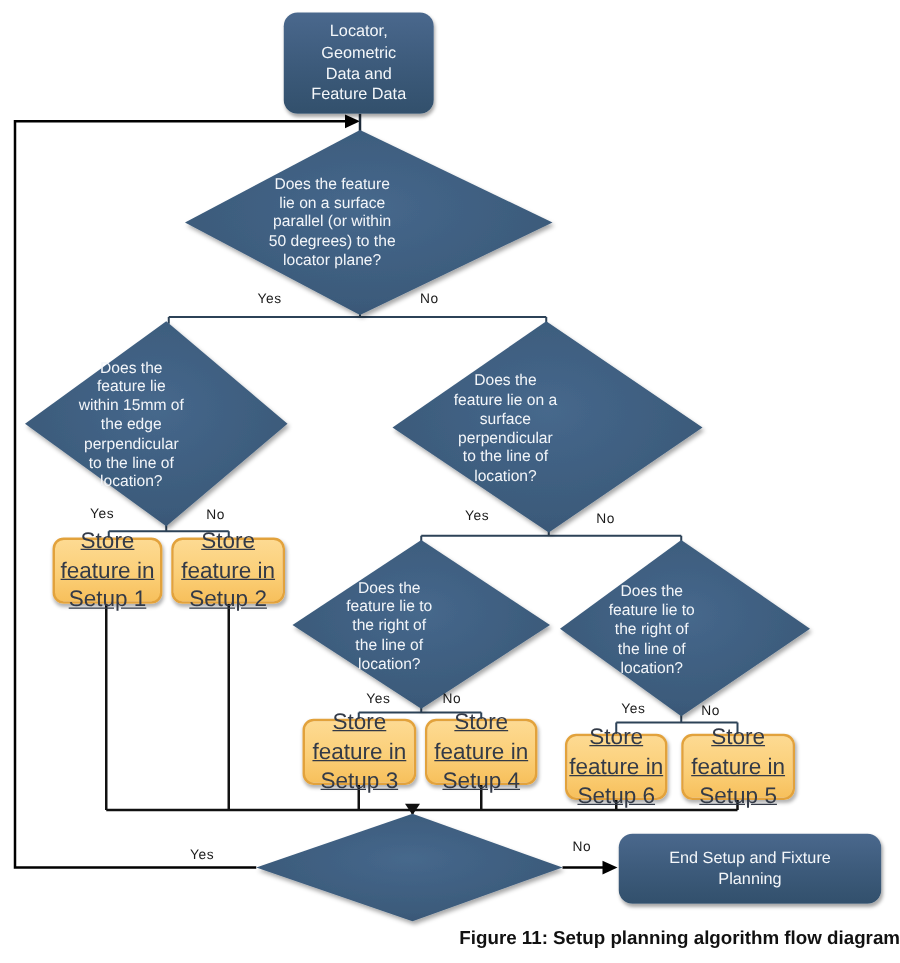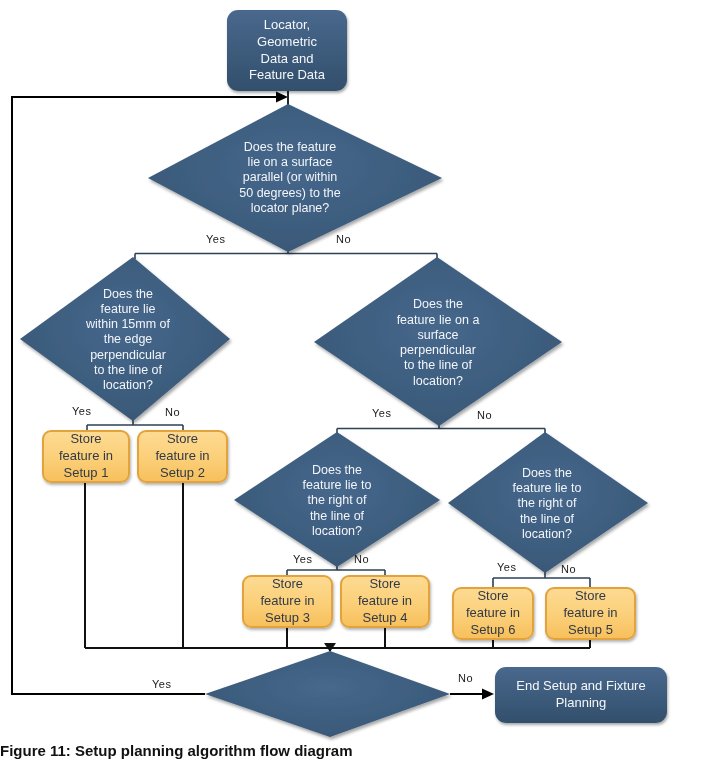--- a/index.html
+++ b/index.html
@@ -13,27 +13,27 @@
         text-align:center;box-sizing:border-box;}
   .node .txt{white-space:pre-line;}
   .term{
     background:linear-gradient(180deg,#4a688d 0%,#3c5a7a 55%,#32506c 100%);
     border-radius:11px;color:#f4f7fa;font-size:13px;line-height:1.28;
     box-shadow:1px 2px 3px rgba(0,0,0,.35);
   }
   .setup{
     background:linear-gradient(180deg,#fdda92 0%,#fbcf78 55%,#f7c05c 100%);
     border:2px solid #e2a23c;border-radius:9px;color:#333a47;
-    font-size:13px;line-height:1.3;box-shadow:1px 2px 3px rgba(0,0,0,.3);
+    font-size:18px;line-height:1.3;box-shadow:1px 2px 3px rgba(0,0,0,.3);text-decoration:underline;
   }
-  .dtext{position:absolute;display:flex;align-items:center;justify-content:center;
+  .dtext{position:absolute;display:flex;align-items:center;
          text-align:center;color:#f2f5f9;font-size:12.5px;line-height:1.22;}
   .dtext .txt{white-space:pre-line;}
   .elabel{position:absolute;font-size:11px;color:#1a1a1a;letter-spacing:.5px;text-align:center;}
-  .caption{position:absolute;left:0;top:742px;width:720px;text-align:left;
+  .caption{position:absolute;left:0;top:742px;width:720px;text-align:right;
            font-size:15px;font-weight:bold;color:#111;}
 </style>
 </head>
 <body>
 
 <div class="page">
   <div class="canvas">
 
     <svg class="wires" width="720" height="745" viewBox="0 0 720 745">
       <defs>
@@ -75,21 +75,21 @@
       <polygon points="545,432 648,503 545,573 448,503" fill="url(#gDia)" filter="url(#soft)"></polygon>
       <polygon points="330,651 450,694 330,737 205,694" fill="url(#gDia)" filter="url(#soft)"></polygon>
     </svg>
 
     <div class="node term" style="left:227px;top:10px;width:120px;height:81px;">
       <span class="txt">Locator,
 Geometric
 Data and
 Feature Data</span>
     </div>
-    <div class="node term" style="left:495px;top:667px;width:172px;height:56px;">
+    <div class="node term" style="left:495px;top:667px;width:210px;height:56px;">
       <span class="txt">End Setup and Fixture
 Planning</span>
     </div>
 
     <div class="node setup" style="left:42px;top:430px;width:88px;height:53px;">
       <span class="txt">Store
 feature in
 Setup 1</span>
     </div>
     <div class="node setup" style="left:137px;top:430px;width:91px;height:53px;">

